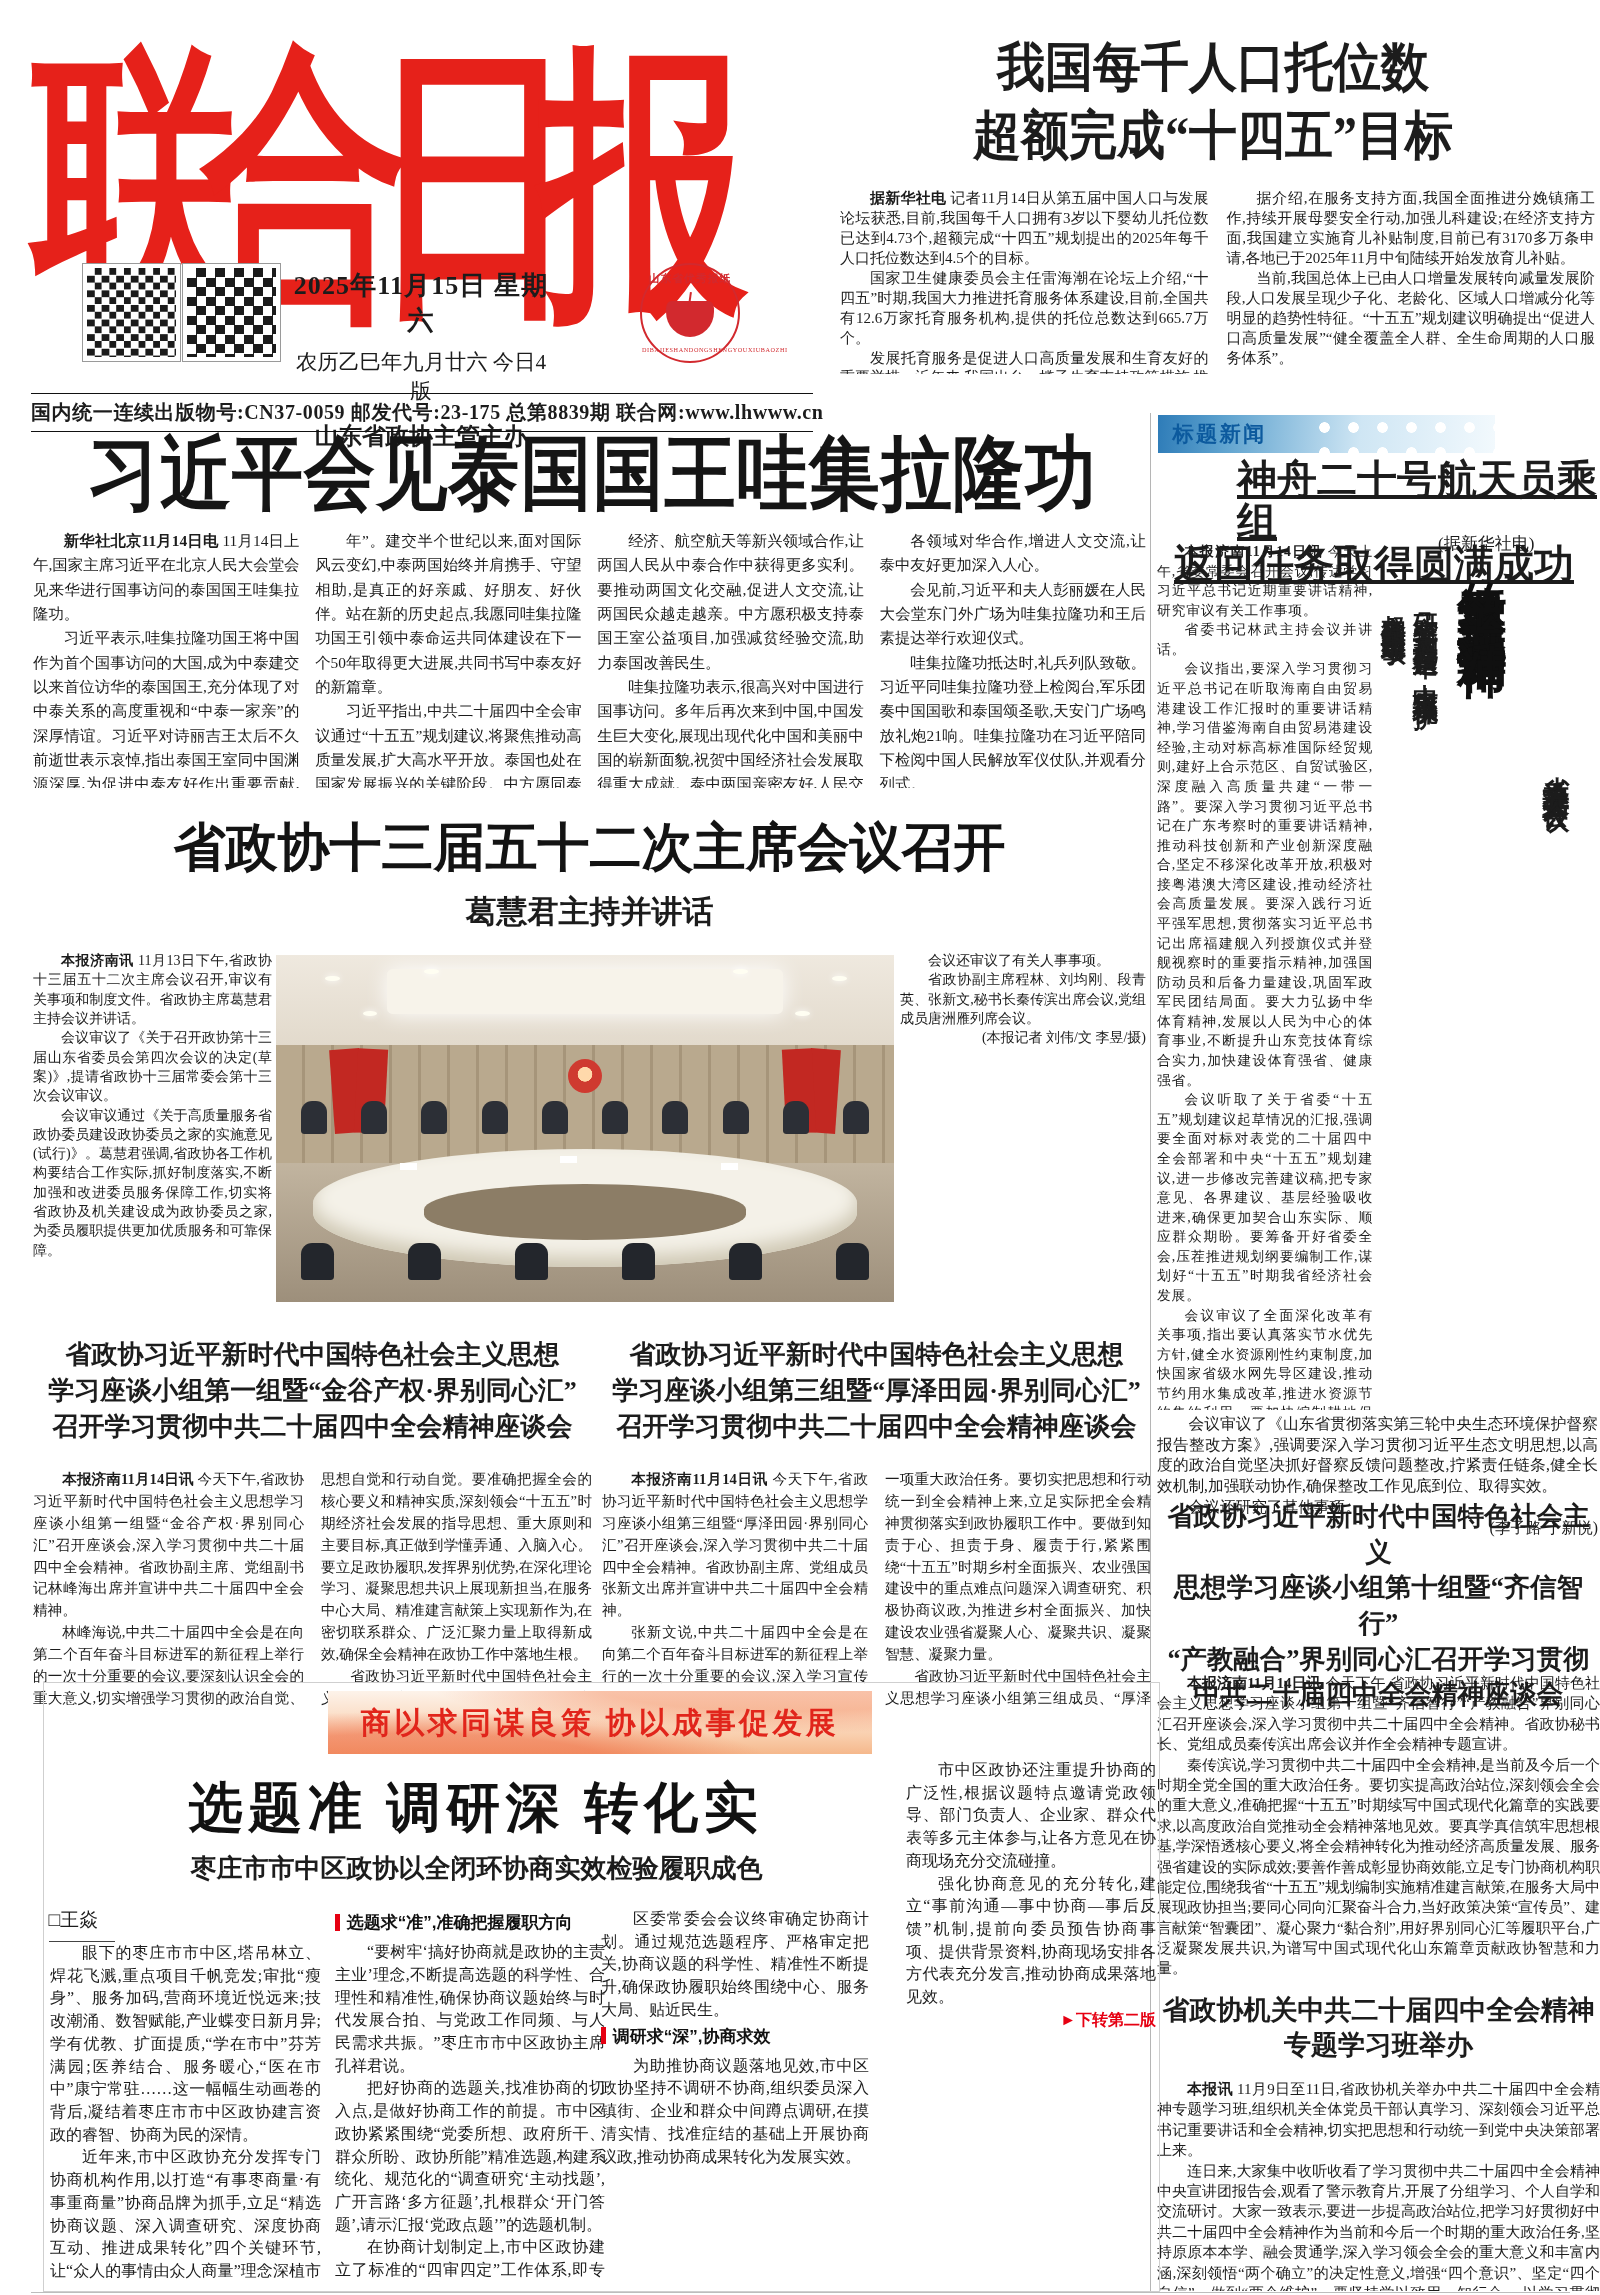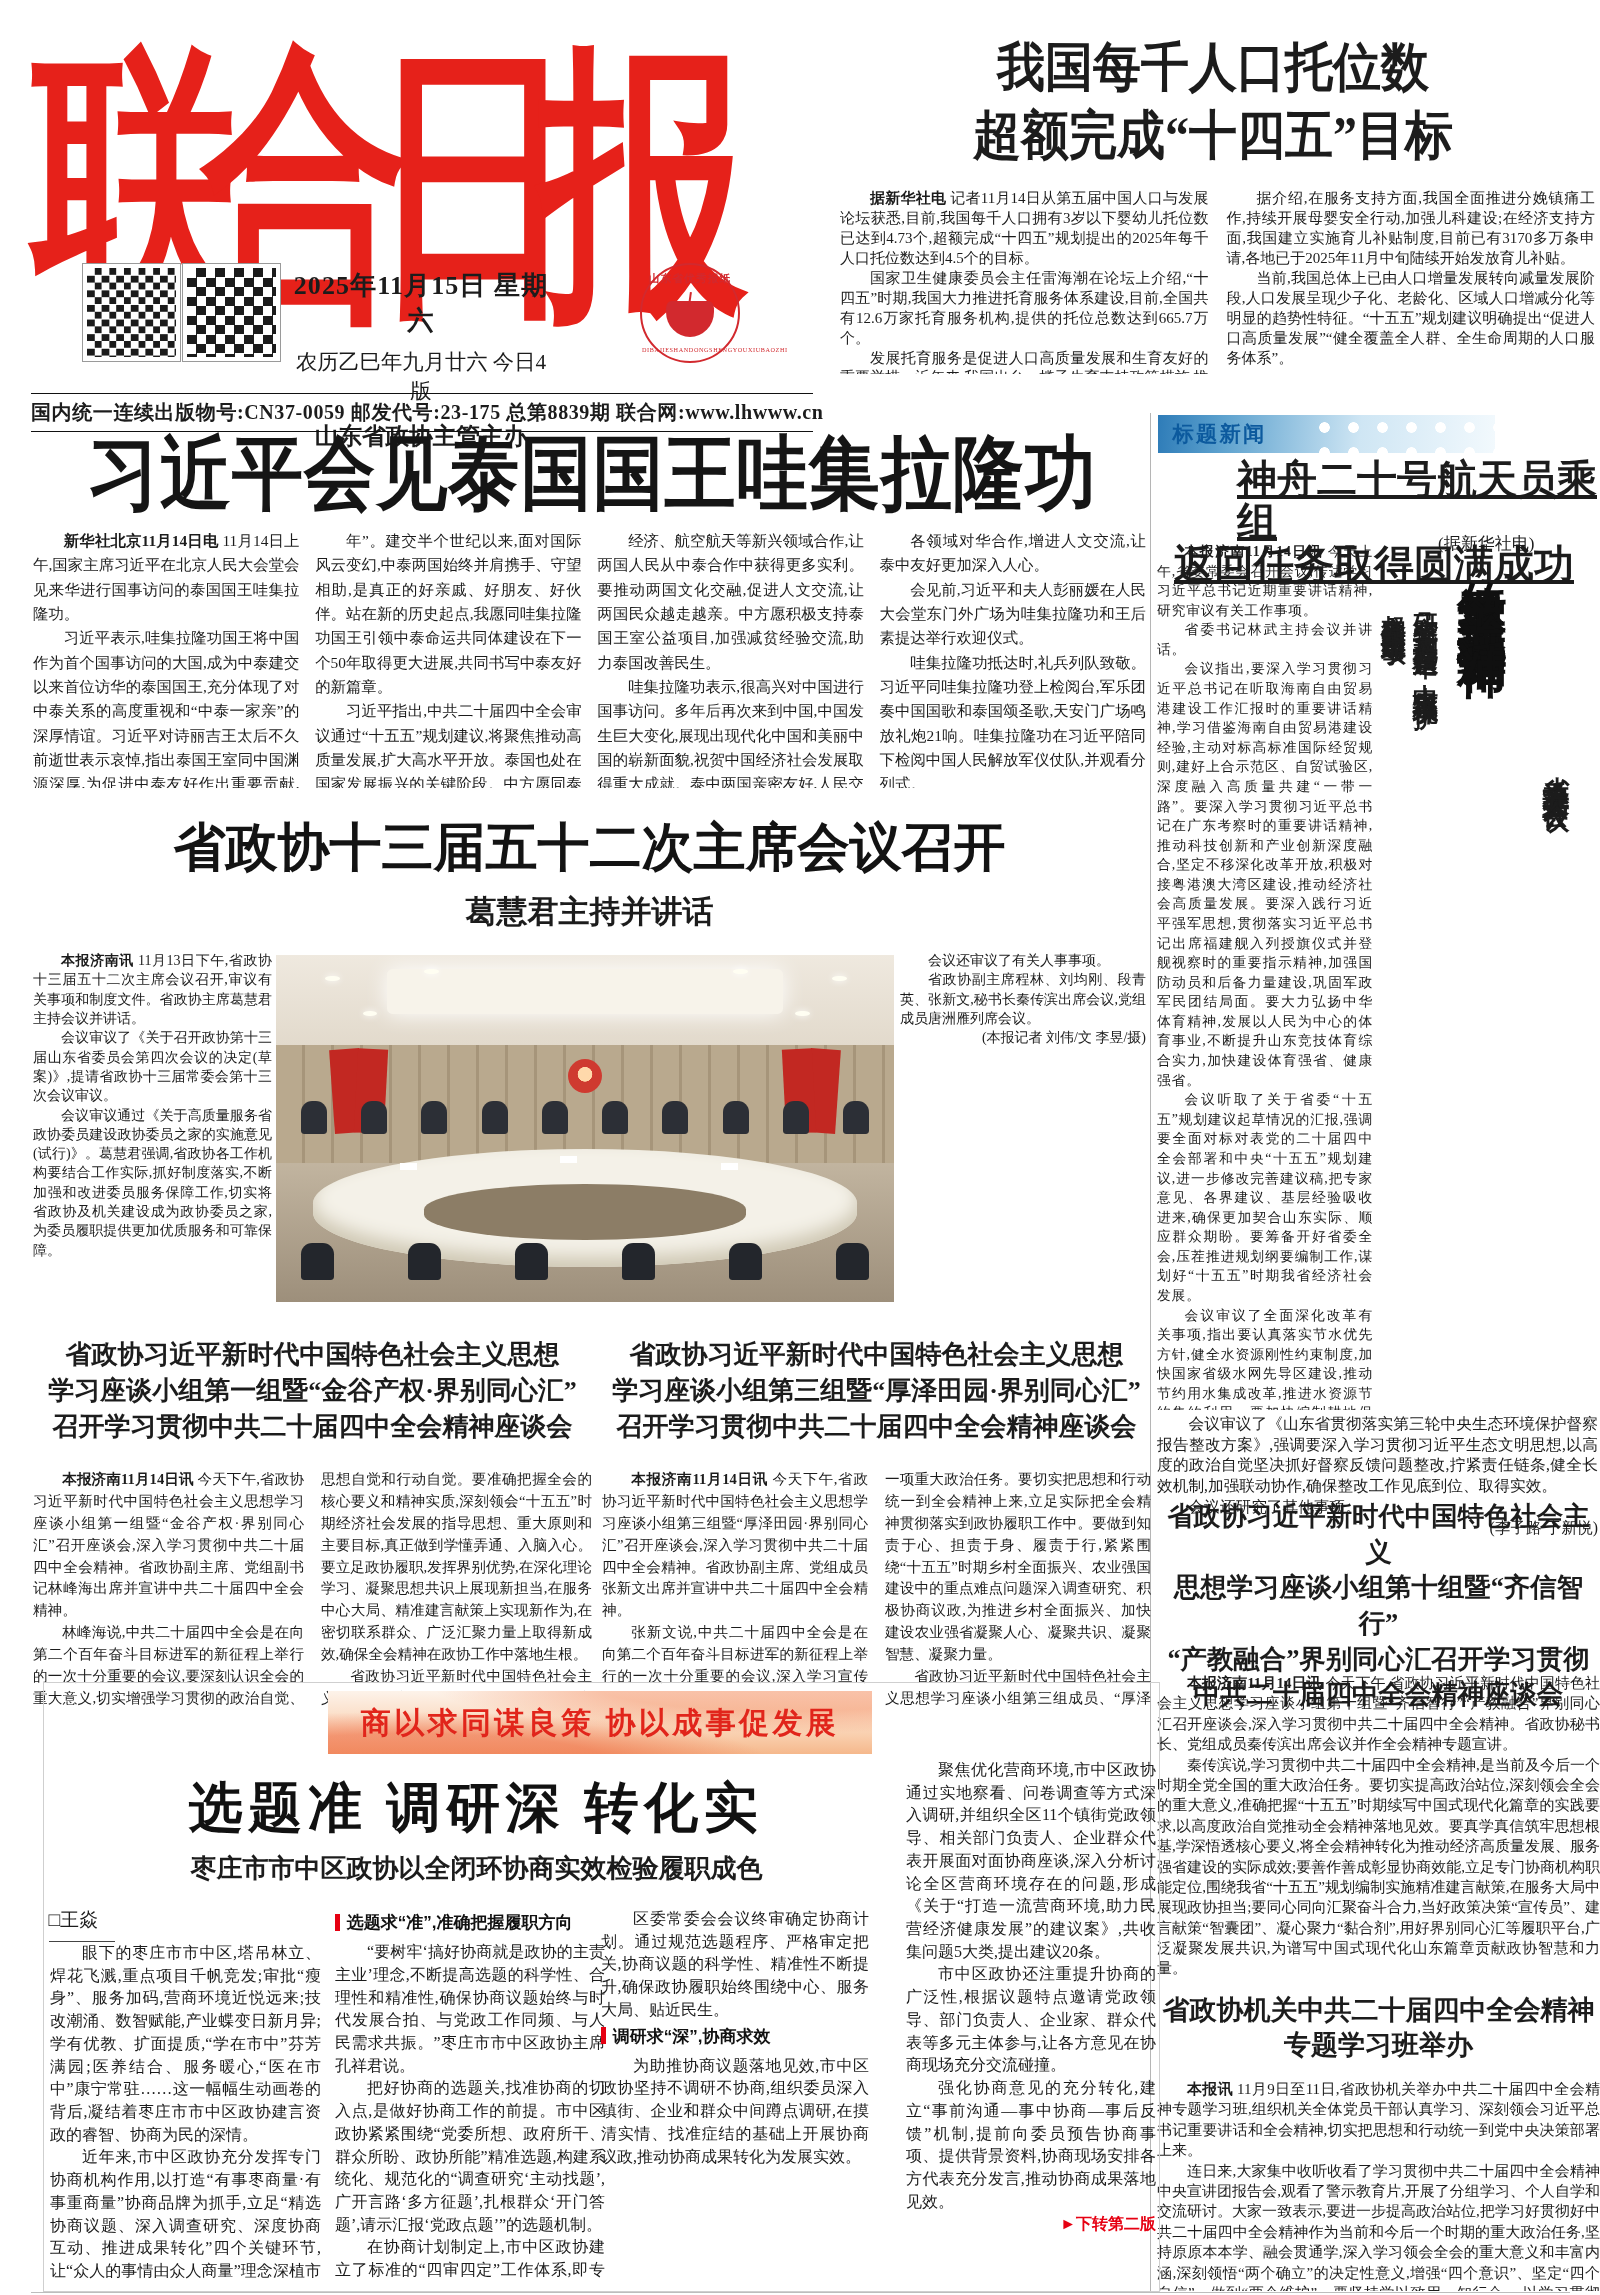--- a/index.html
+++ b/index.html
@@ -343,21 +343,20 @@
         <p>“要树牢‘搞好协商就是政协的主责主业’理念,不断提高选题的科学性、合理性和精准性,确保协商议题始终与时代发展合拍、与党政工作同频、与人民需求共振。”枣庄市市中区政协主席孔祥君说。</p>
         <p>把好协商的选题关,找准协商的切入点,是做好协商工作的前提。市中区政协紧紧围绕“党委所想、政府所干、群众所盼、政协所能”精准选题,构建系统化、规范化的“调查研究‘主动找题’,广开言路‘多方征题’,扎根群众‘开门答题’,请示汇报‘党政点题’”的选题机制。</p>
         <p>在协商计划制定上,市中区政协建立了标准的“四审四定”工作体系,即专委会初审拟定选题清单,办公室复审形成候选题目,主席会议再审研究协商议题,最终报市中区</p>
       </div>
     <div class="f-col f-col3 paras">
         <p>区委常委会会议终审确定协商计划。通过规范选题程序、严格审定把关,协商议题的科学性、精准性不断提升,确保政协履职始终围绕中心、服务大局、贴近民生。</p>
         <p class="subhead"><span class="red-bar"></span>调研求“深”,协商求效</p>
         <p>为助推协商议题落地见效,市中区政协坚持不调研不协商,组织委员深入镇街、企业和群众中间蹲点调研,在摸清实情、找准症结的基础上开展协商议政,推动协商成果转化为发展实效。</p>
       </div>
     <div class="f-col f-col4 paras">
-        <p>聚焦优化营商环境,市中区政协通过实地察看、问卷调查等方式深入调研,并组织全区11个镇街党政领导、相关部门负责人、企业群众代表开展面对面协商座谈,深入分析讨论全区营商环境存在的问题,形成《关于“打造一流营商环境,助力民营经济健康发展”的建议案》,共收集问题5大类,提出建议20条。</p>
         <p>市中区政协还注重提升协商的广泛性,根据议题特点邀请党政领导、部门负责人、企业家、群众代表等多元主体参与,让各方意见在协商现场充分交流碰撞。</p>
         <p>强化协商意见的充分转化,建立“事前沟通—事中协商—事后反馈”机制,提前向委员预告协商事项、提供背景资料,协商现场安排各方代表充分发言,推动协商成果落地见效。</p>
         <p class="jump">►下转第二版</p>
       </div>
   </div>
 
 </div>
 
 
 </body></html>

